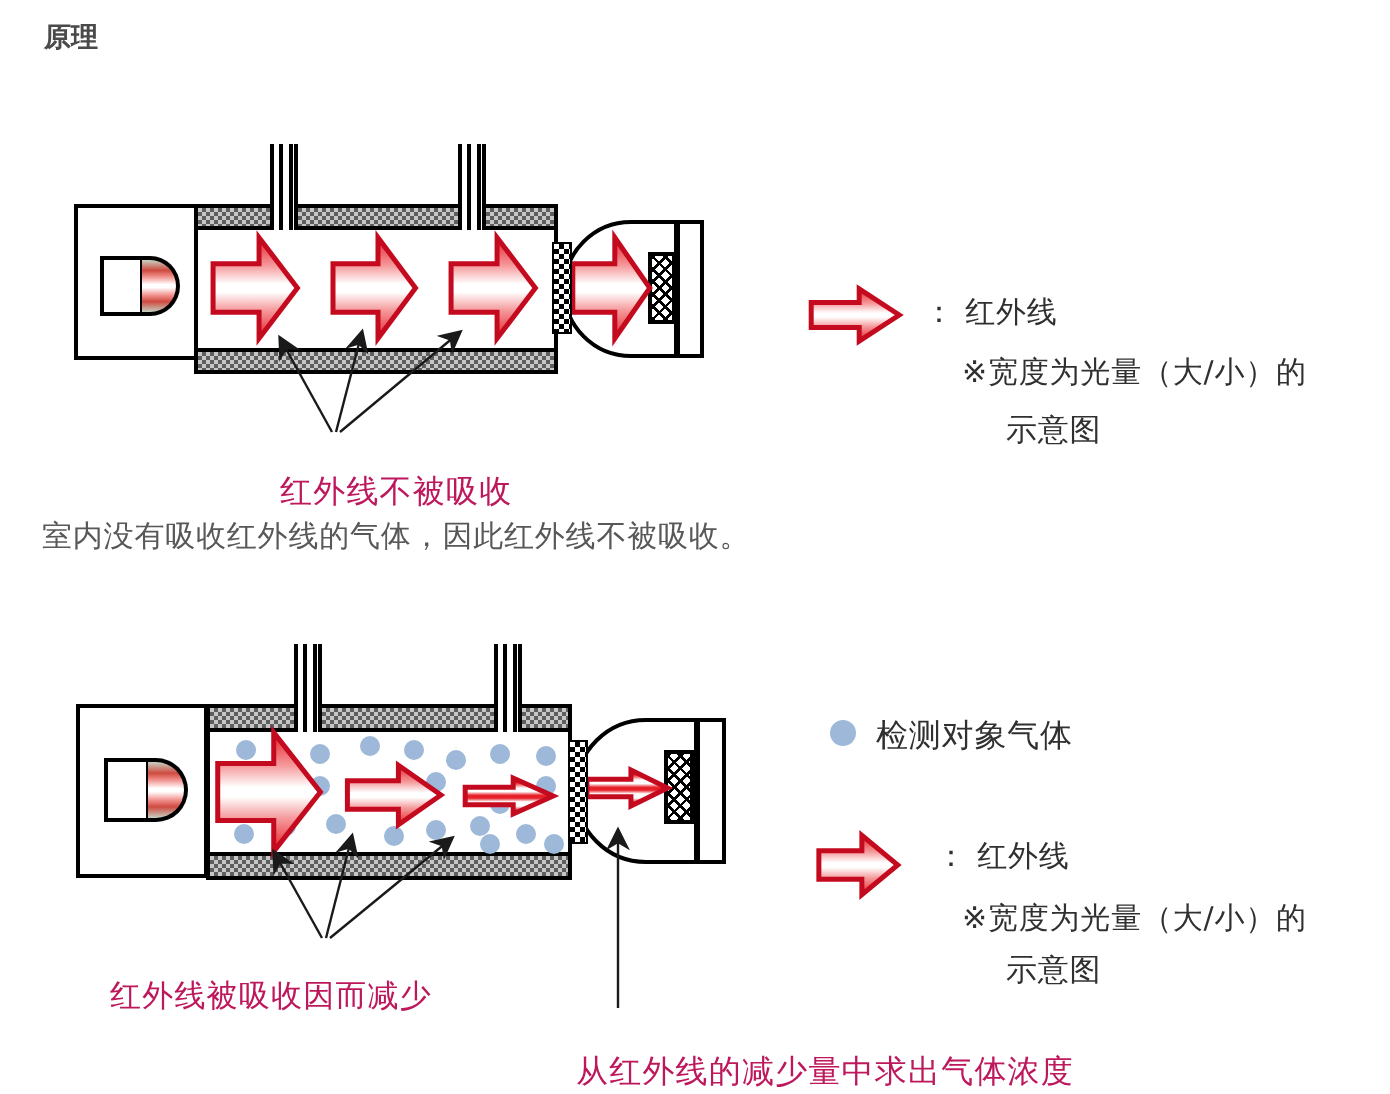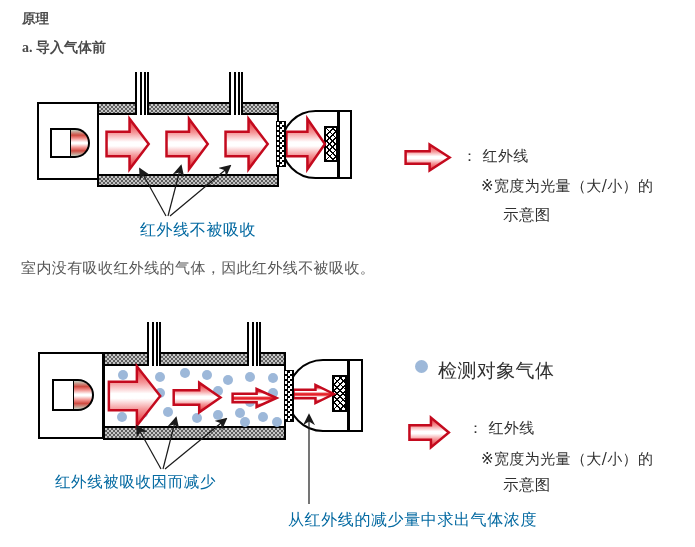--- a/index.html
+++ b/index.html
@@ -1,20 +1,20 @@
 <!DOCTYPE html>
 <html><head>
 <meta charset="utf-8">
 <style>
   html,body{margin:0;padding:0;background:#fff;}
   .page{position:relative;width:695px;height:547px;background:#fff;overflow:hidden;
         font-family:"DejaVu Sans","Liberation Sans",sans-serif;}
   .h{position:absolute;font-weight:bold;color:#4a4a4a;font-size:14px;white-space:nowrap;font-family:Liberation Serif, serif;}
   .para{position:absolute;color:#585858;font-size:15px;letter-spacing:.4px;white-space:nowrap;text-align:right;}
-  .lbl{position:absolute;color:#0369a1;font-size:16px;letter-spacing:.6px;white-space:nowrap;z-index:6;}
+  .lbl{position:absolute;color:#be185d;font-size:16px;letter-spacing:.6px;white-space:nowrap;z-index:6;margin-top:16px;}
   .legend-text{position:absolute;color:#303030;font-size:15px;letter-spacing:.4px;white-space:nowrap;z-index:6;}
   .box{position:absolute;border:2.5px solid #000;background:#fff;box-sizing:border-box;}
   .hatch{position:absolute;left:0;right:0;box-sizing:border-box;
          background-image:repeating-conic-gradient(#5e5e5e 0% 25%, #c6c6c6 0% 50%);
          background-size:4px 4px;}
   .pipe{position:absolute;width:14px;box-sizing:border-box;background-color:#fff;z-index:2;
         background-image:repeating-linear-gradient(90deg,#000 0 2px,#fff 2px 4.7px);
         border-right:2px solid #000;}
   .lamp-sq{position:absolute;border:2px solid #000;background:#fff;box-sizing:border-box;z-index:3;}
   .lamp-dome{position:absolute;border:2px solid #000;border-left:none;box-sizing:border-box;z-index:3;
@@ -59,21 +59,20 @@
           <stop offset="0.56" stop-color="#e62129"></stop>
         <stop offset="0.66" stop-color="#ffffff"></stop>
           <stop offset="0.78" stop-color="#ffffff"></stop>
         <stop offset="0.9" stop-color="#e62129"></stop>
           <stop offset="1" stop-color="#e62129"></stop>
       </linearGradient>
     </defs>
   </svg>
 
   <div class="h" style="left:22px;top:10px;font-size:13.5px">原理</div>
-  <div class="h" style="left:22px;top:39px">a. 导入气体前</div>
   <div class="para" style="left:21px;top:259px">室内没有吸收红外线的气体，因此红外线不被吸收。</div>
 
   <div class="box" style="left:37px;top:102px;width:62px;height:78px;z-index:2"></div>
   <div class="lamp-sq" style="left:50px;top:128px;width:22px;height:30px"></div>
   <div class="lamp-dome" style="left:71px;top:128px;width:19px;height:30px"></div>
 
   <div class="box" style="left:97px;top:102px;width:182px;height:85px;z-index:1">
     <div class="hatch" style="top:0;height:11px;border-bottom:2px solid #000"></div>
     <div class="hatch" style="bottom:0;height:11px;border-top:2px solid #000"></div>
   </div>
@@ -156,21 +155,21 @@
   <div class="window" style="left:284px;top:370px;width:10px;height:52px"></div>
   <div class="xhatch" style="left:332px;top:375px;width:15px;height:37px"></div>
   <svg class="arr" style="left:292px;top:384px;width:44px;height:20px" viewBox="0 0 60 60" preserveAspectRatio="none">
       <path class="thin" d="M2 17 H32 V3 L57 30 L32 57 V43 H2 Z"></path>
     </svg>
 
   <div class="lbl" style="left:288px;top:510px">从红外线的减少量中求出气体浓度</div>
   <div class="lbl" style="left:55px;top:472px;font-size:15.5px">红外线被吸收因而减少</div>
 
   <div class="legend-dot" style="left:415px;top:360px"></div>
-  <div class="legend-text" style="left:438px;top:358px;font-size:19px">检测对象气体</div>
+  <div class="legend-text" style="left:438px;top:358px;font-size:16px">检测对象气体</div>
   <svg class="arr" style="left:408px;top:416px;width:43px;height:33px;z-index:6" viewBox="0 0 60 60" preserveAspectRatio="none">
       <path class="big" d="M2 17 H32 V3 L57 30 L32 57 V43 H2 Z"></path>
     </svg>
   <div class="legend-text" style="left:468px;top:419px">： 红外线</div>
   <div class="legend-text" style="left:481px;top:450px">※宽度为光量（大/小）的</div>
   <div class="legend-text" style="left:503px;top:475px;font-size:15.5px">示意图</div>
 
   <svg class="annot" width="695" height="547">
     <defs>
       <marker id="ah" viewBox="0 0 10 10" refX="8.5" refY="5" markerWidth="10" markerHeight="10" orient="auto">

